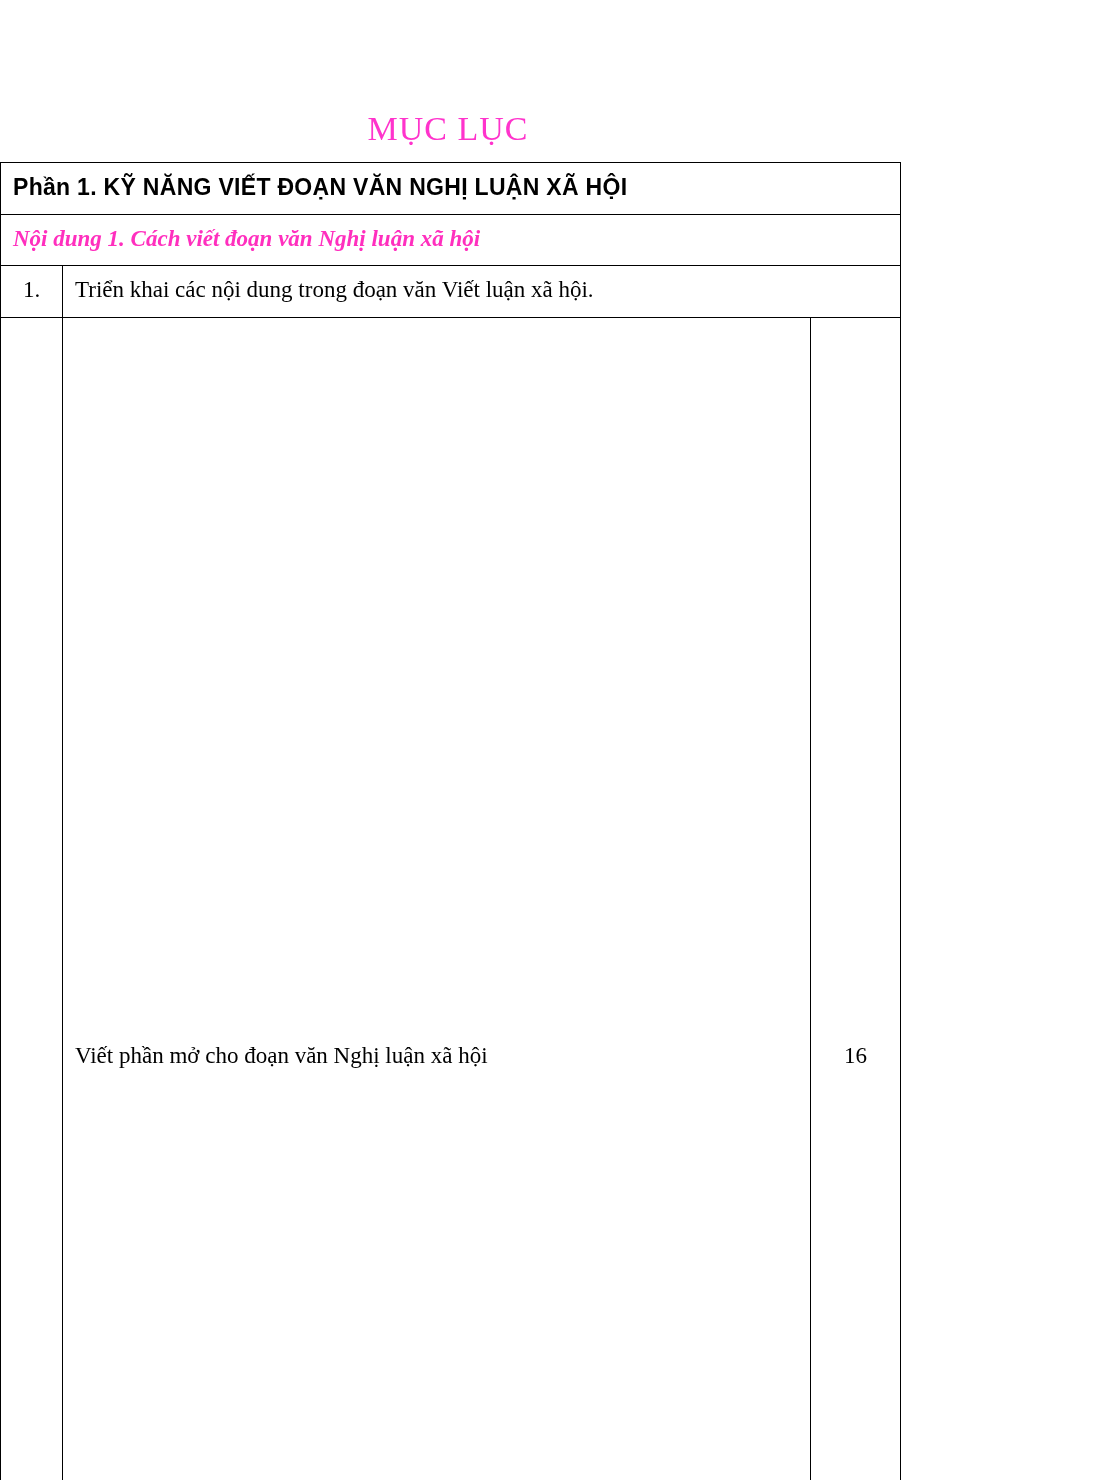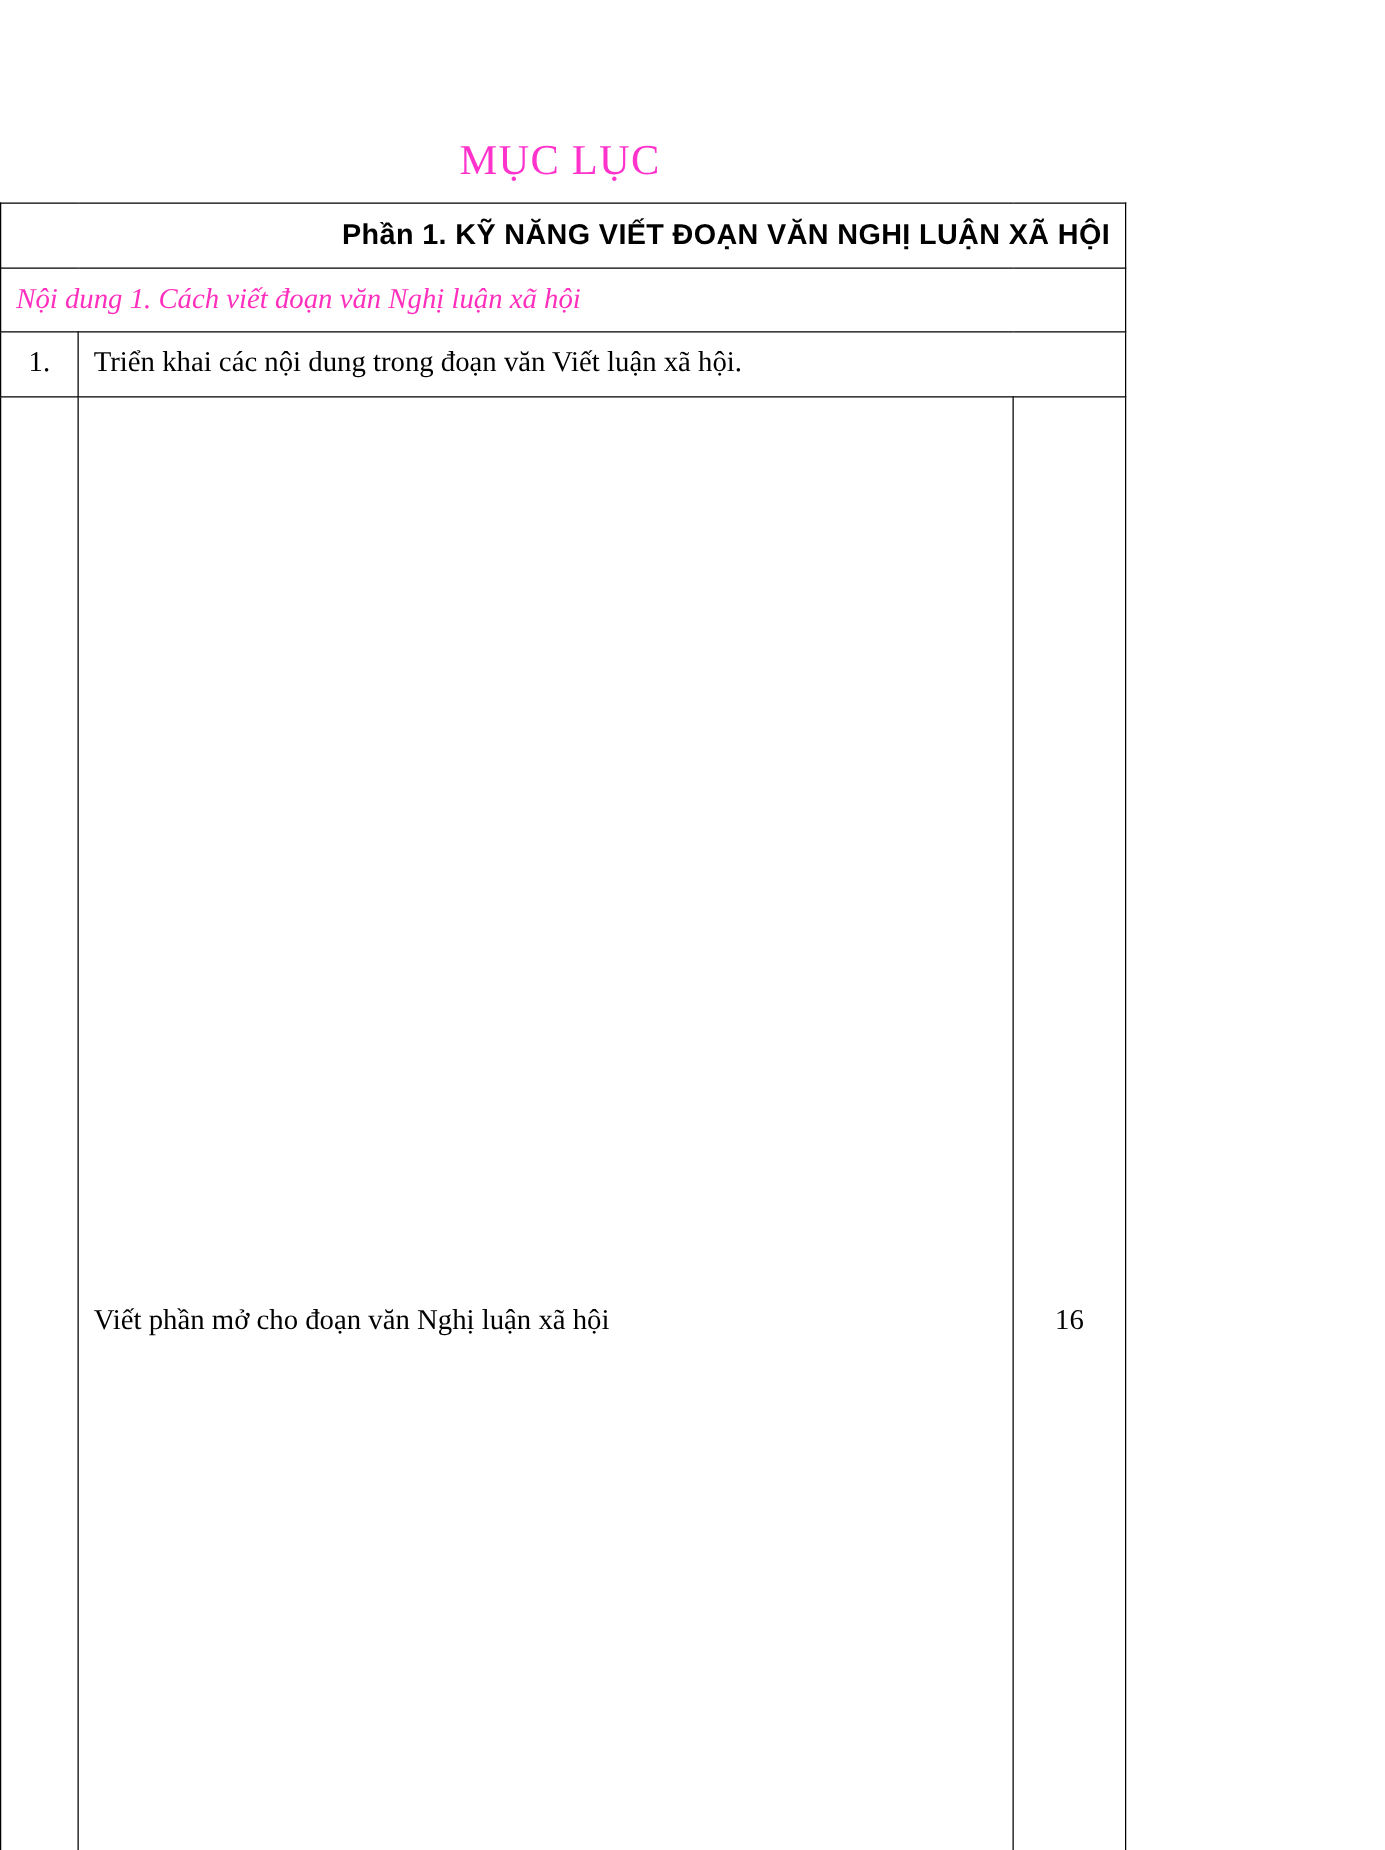--- a/index.html
+++ b/index.html
@@ -52,31 +52,31 @@
 
   td.num {
     text-align: center;
     font-size: 23px;
   }
   td.page {
     text-align: center;
     font-size: 23px;
   }
   td.section-head {
-    text-align: right;
+    text-align: left;
     font-family: "Liberation Sans", sans-serif;
     font-weight: bold;
     font-size: 24px;
     letter-spacing: 0.3px;
     padding: 11px 8px 13px 8px;
   }
   td.nd-head {
     color: #ff2fbe;
     font-family: "Liberation Serif", serif;
-    font-weight: normal;
+    font-weight: bold;
     font-style: italic;
     font-size: 23px;
     padding: 11px 12px 13px 14px;
     margin-top: 12px;
   }
   td.indent {
     padding-left: 22px;
   }
 </style>
 </head>

